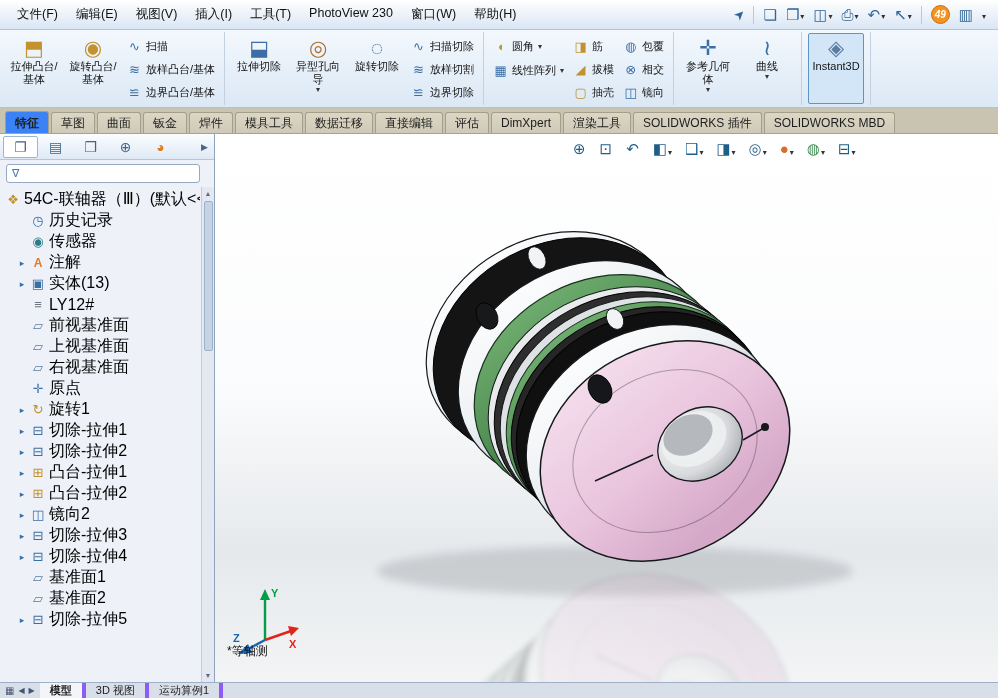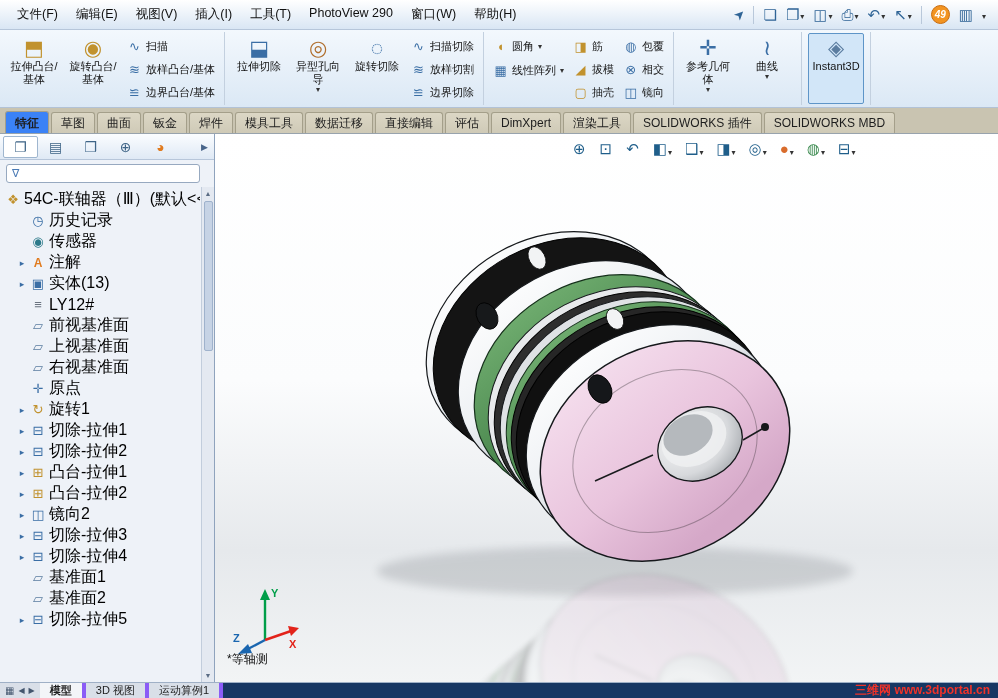--- a/index.html
+++ b/index.html
@@ -64,21 +64,21 @@
   .sb-spacer{flex:1;}
 
   
   .viewport{flex:1;position:relative;overflow:hidden;background:linear-gradient(180deg,#ffffff 0%,#fbfcfd 45%,#e6e9ec 76%,#f2f4f5 100%);}
   .model-svg{position:absolute;left:0;top:0;}
   .headsup{position:absolute;top:6px;left:356px;display:flex;align-items:center;gap:9px;}
   .hu-btn{display:flex;align-items:flex-end;gap:1px;padding:1px 2px;border-radius:2px;}
   .hu-ic{font-size:15px;line-height:16px;color:#1f5e8a;}
   .hu-ic.appearance{color:#d96c2c;}
   .hu-ic.scene{color:#3b8a4f;}
-  .annotation{position:absolute;left:12px;bottom:14px;font-size:12px;color:#111;}
+  .annotation{position:absolute;left:12px;bottom:22px;font-size:12px;color:#111;}
   .triad{position:absolute;left:16px;bottom:24px;}
 
   
   .statusbar{height:16px;display:flex;align-items:stretch;background:#d9dfe8;border-top:1px solid #9fb0c6;font-size:11px;}
   .doc-nav{display:flex;align-items:center;gap:4px;padding:0 5px;color:#44566e;font-size:8px;}
   .doc-nav .grid{font-size:10px;}
   .doc-tab{display:flex;align-items:center;padding:0 10px;border-right:4px solid #8b5cf6;color:#1d1d1d;white-space:nowrap;}
   .doc-tab.active{background:#f3f5f8;font-weight:bold;}
   .status-right{flex:1;background:#173763;display:flex;align-items:center;justify-content:flex-end;padding-right:8px;}
   .watermark{color:#f03229;font-weight:bold;font-size:12px;}
@@ -86,21 +86,21 @@
 </head>
 <body>
 
 <div class="menubar">
   <div class="menus">
     <span class="menu-item">文件(F)</span>
     <span class="menu-item">编辑(E)</span>
     <span class="menu-item">视图(V)</span>
     <span class="menu-item">插入(I)</span>
     <span class="menu-item">工具(T)</span>
-    <span class="menu-item">PhotoView 290</span>
+    <span class="menu-item">PhotoView 230</span>
     <span class="menu-item">窗口(W)</span>
     <span class="menu-item">帮助(H)</span>
   </div>
   <div class="mb-tools">
     <span class="mb-tool">
         <span class="pin">➤</span>
       </span>
     <span class="vsep"></span>
     <span class="mb-tool">
         <span>❏</span>
@@ -536,16 +536,13 @@
 
 <div class="statusbar">
   <div class="doc-nav">
     <span class="grid">▦</span>
     <span>◀</span>
     <span>▶</span>
   </div>
   <span class="doc-tab active">模型</span>
   <span class="doc-tab">3D 视图</span>
   <span class="doc-tab">运动算例1</span>
-  <div class="status-right">
-    <span class="watermark">三维网 www.3dportal.cn</span>
-  </div>
 </div>
 
 </body></html>

